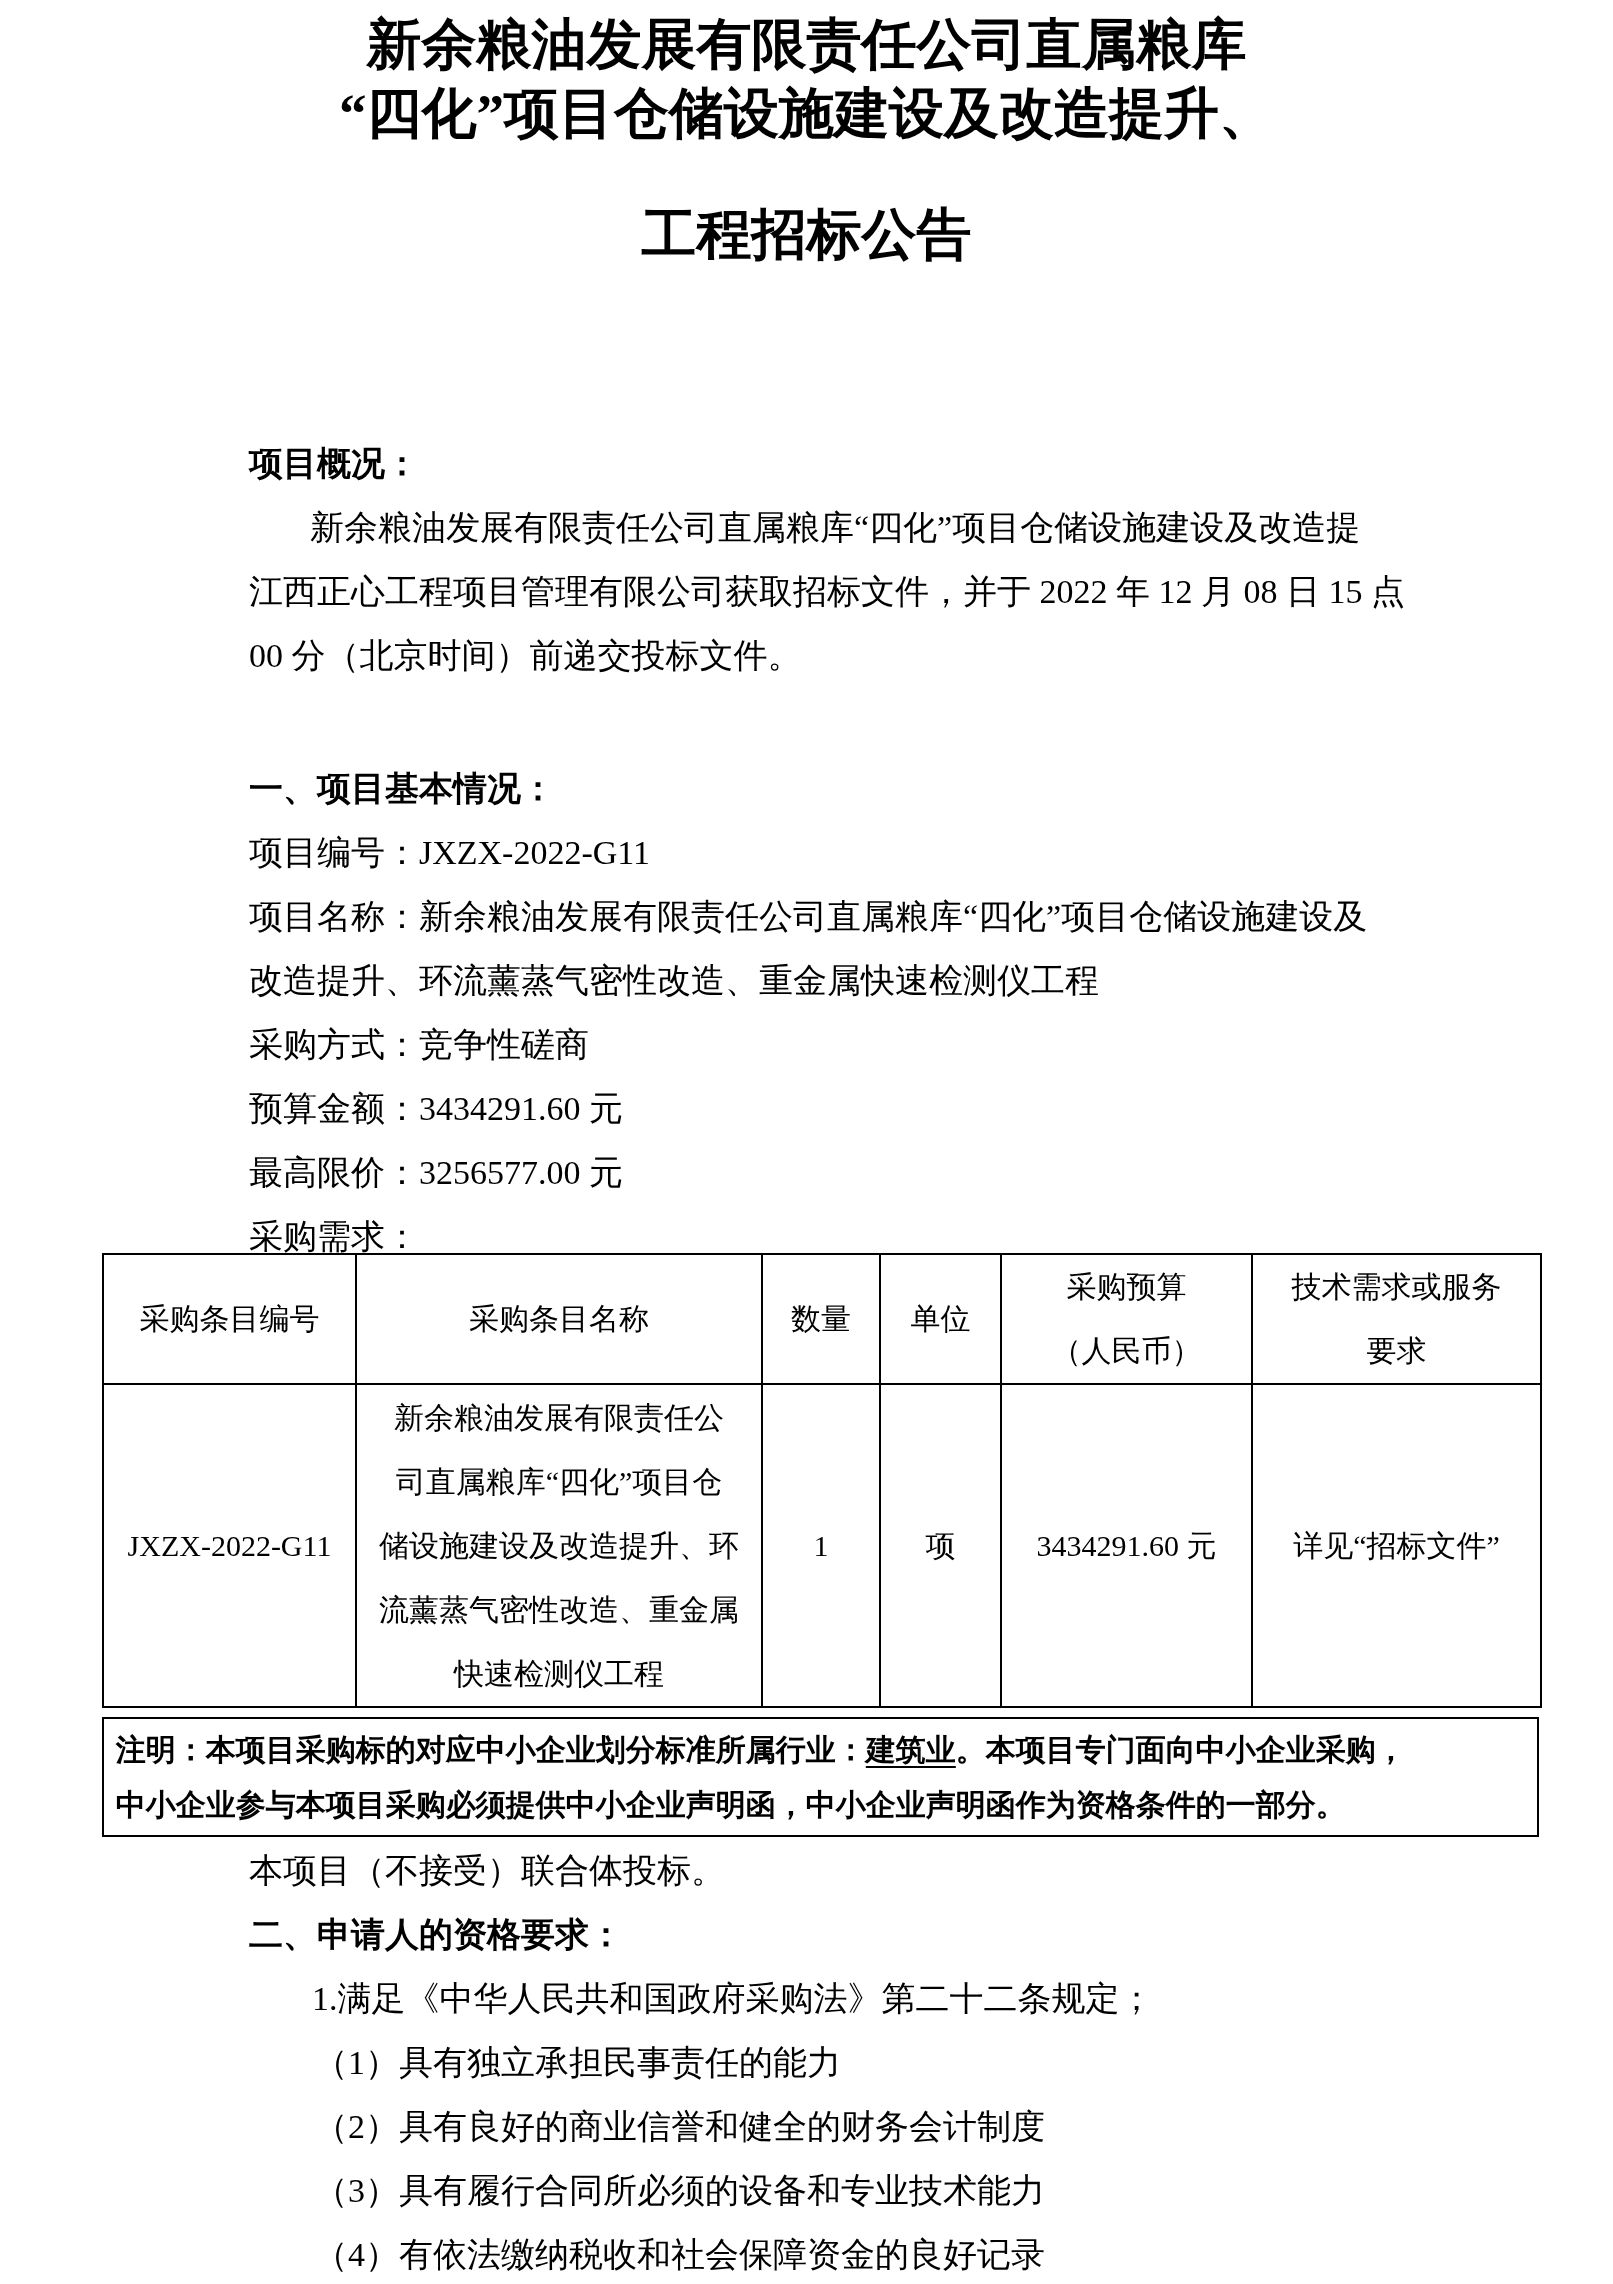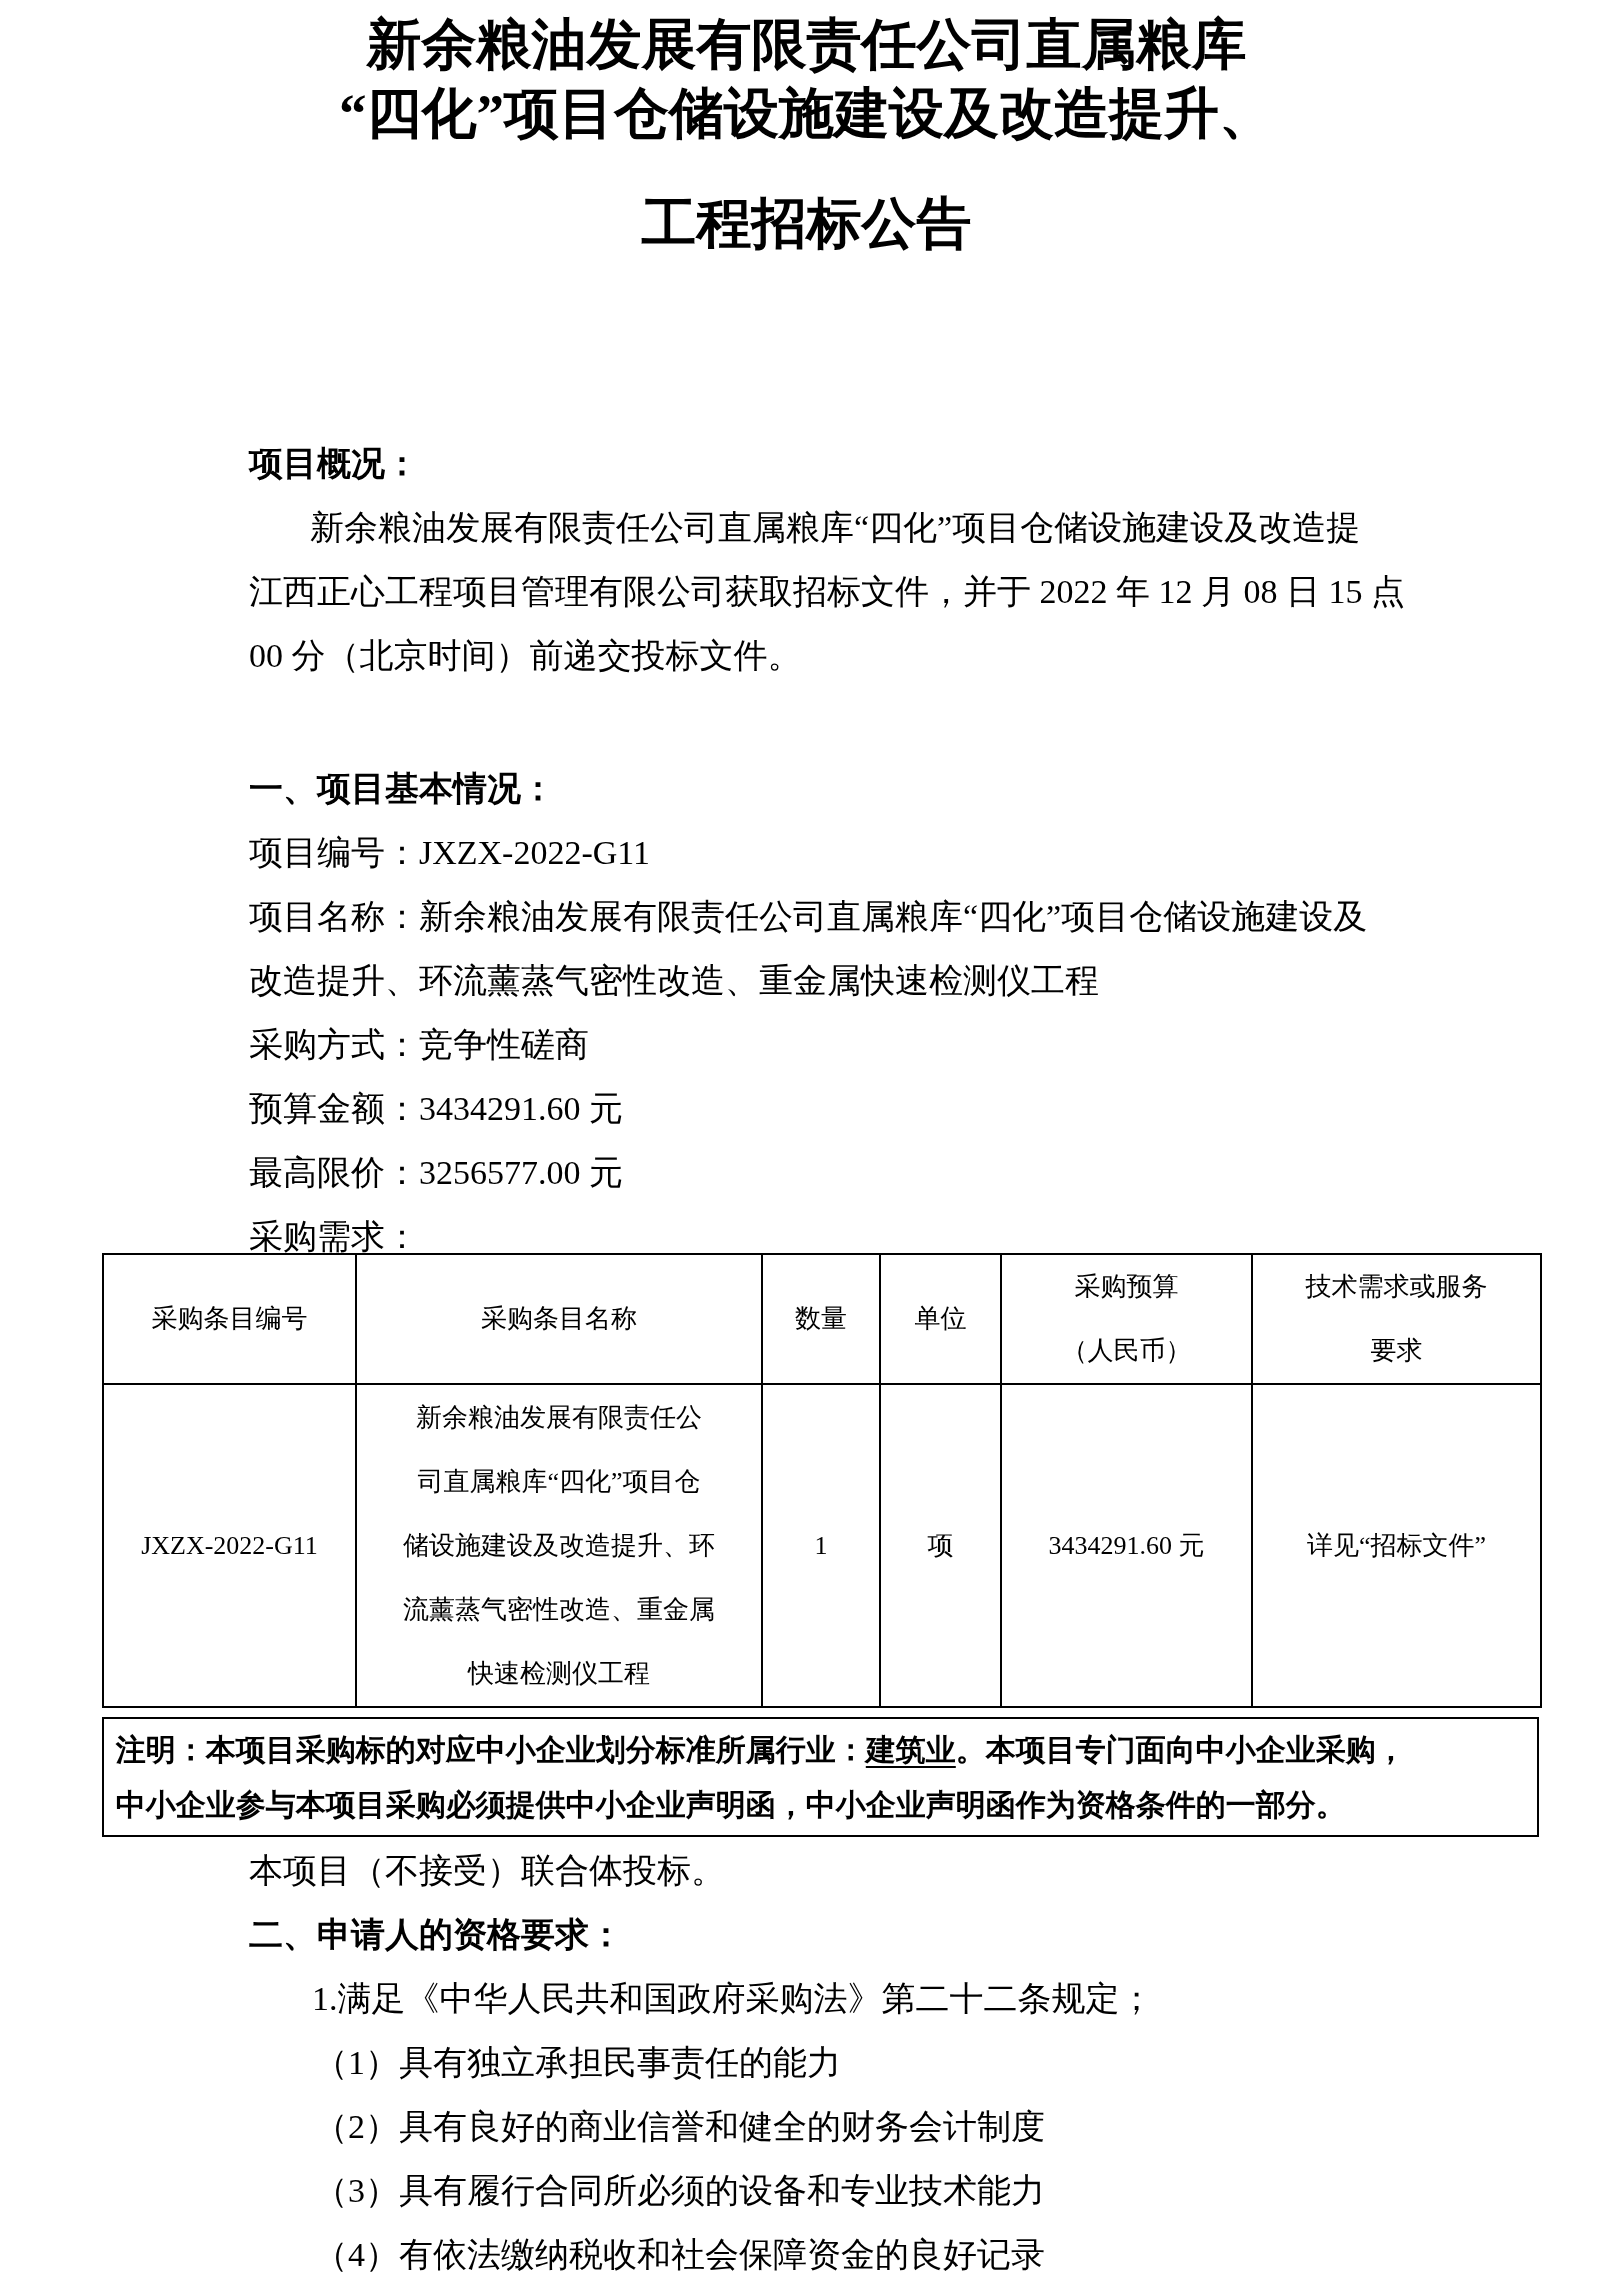--- a/index.html
+++ b/index.html
@@ -15,21 +15,21 @@
   
   .title-block{
     position:absolute;
     top:9.8px;left:0;width:100%;
     text-align:center;
     font-weight:bold;
     font-size:55px;
     line-height:69px;
   }
   .title-line{white-space:nowrap;}
-  .title-gap{margin-top:41px;}
+  .title-gap{margin-top:52px;}
 
   
   .text-block{
     position:absolute;
     font-size:34px;
     line-height:64px;
     white-space:nowrap;
   }
   .bold{font-weight:bold;}
   .indent-first{text-indent:61px;}
@@ -42,21 +42,21 @@
     top:1253px;left:102px;
     width:1437px;
     border-collapse:collapse;
     table-layout:fixed;
   }
   .proc-table th,.proc-table td{
     border:2px solid #000;
     font-weight:normal;
     text-align:center;
     vertical-align:middle;
-    font-size:26px;
+    font-size:30px;
     line-height:64px;
     padding:0 3.9px;
     overflow:hidden;
   }
   .header-row{height:129px;}
   .body-row{height:323px;}
   .pre{white-space:pre-line;}
 
   
   .note-box{

